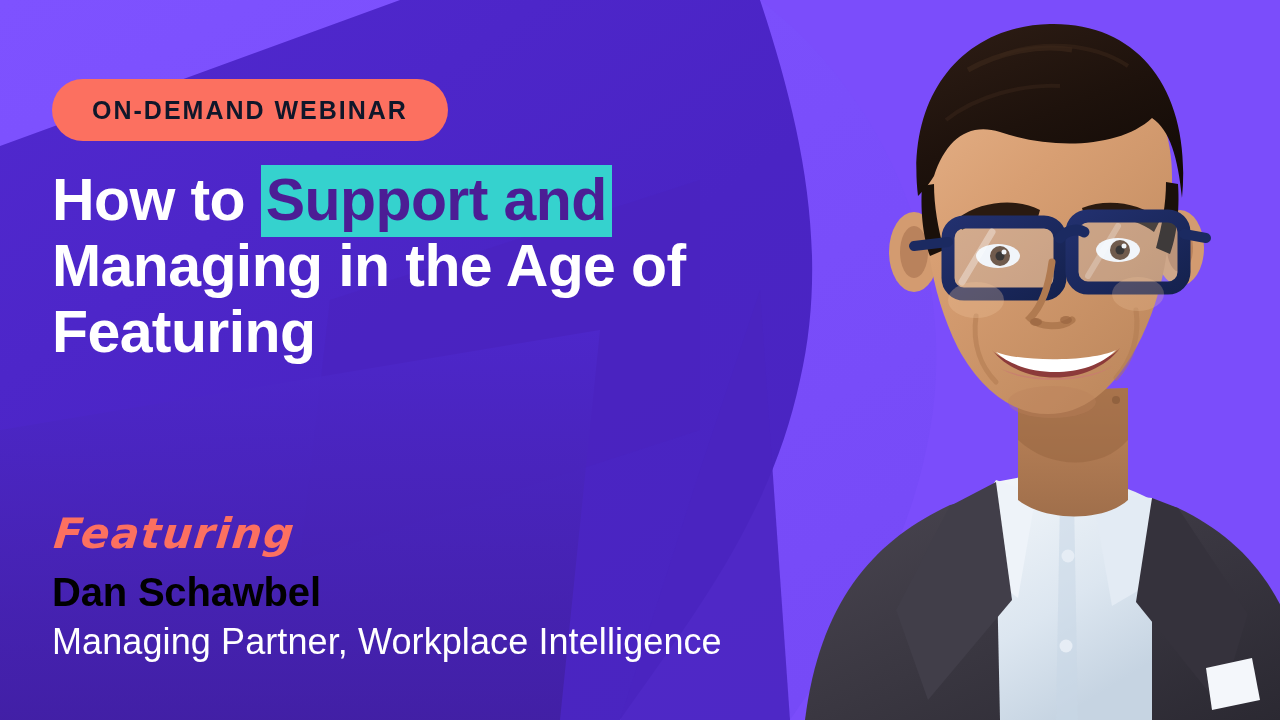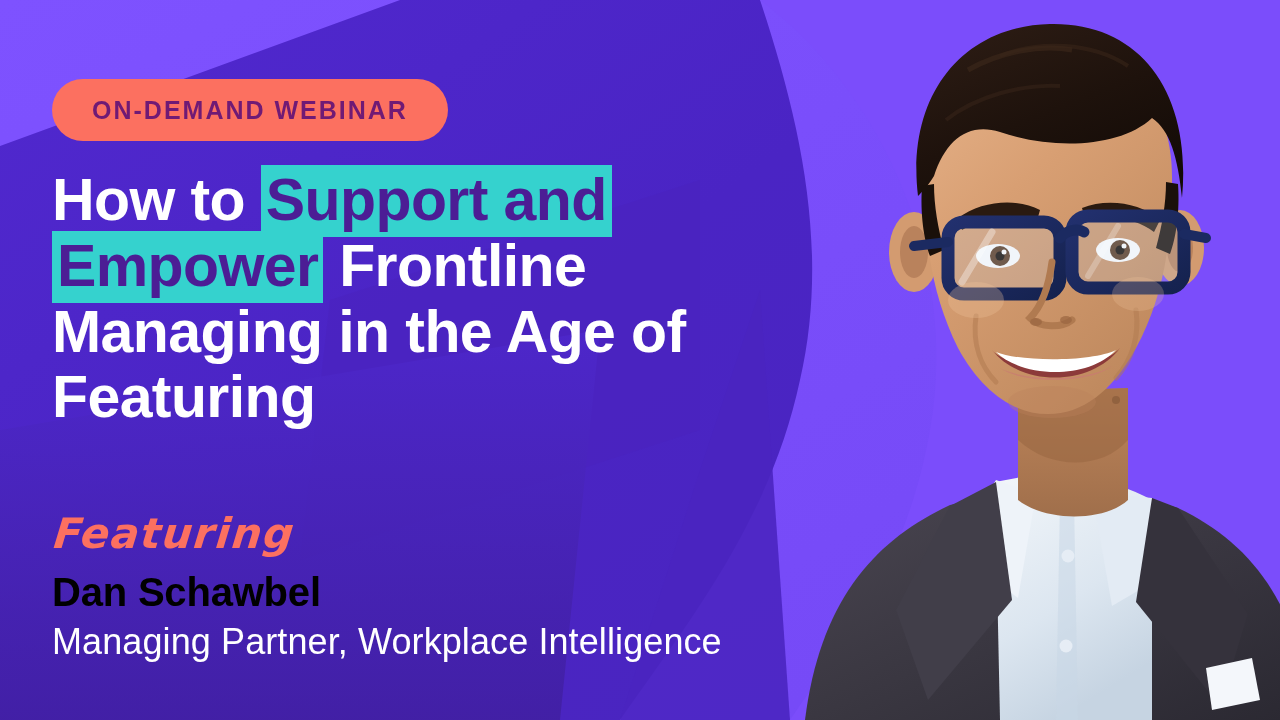--- a/index.html
+++ b/index.html
@@ -30,21 +30,21 @@
   
   .badge {
     position:absolute;
     left:0; top:79px;
     height:62px;
     display:inline-flex;
     align-items:center;
     padding:0 40px;
     background:#FC7060;
     border-radius:34px;
-    color:#701a75;
+    color:#0f172a;
     font-size:25px;
     font-weight:700;
     letter-spacing:2.0px;
     white-space:nowrap;
     line-height:1;
   }
 
   
   .headline {
     position:absolute;
@@ -150,21 +150,20 @@
                L1280,720 L1280,0 Z" fill="#7B4DFB"></path>
     </svg>
   </div>
 
   <div class="content">
 
     <div class="badge">ON-DEMAND WEBINAR</div>
 
     <h1 class="headline">
       <span class="ln"><span>How to </span><span class="hl">Support and</span></span>
-      <span class="ln"><span class="hl">Empower</span><span> Frontline</span></span>
       <span class="ln">Managing in the Age of</span>
       <span class="ln">Featuring</span>
     </h1>
 
     <div class="feat-wrap">
       <div class="featuring">Featuring</div>
       <div class="speaker-name">Dan Schawbel</div>
       <div class="speaker-title">Managing Partner, Workplace Intelligence</div>
     </div>
 

